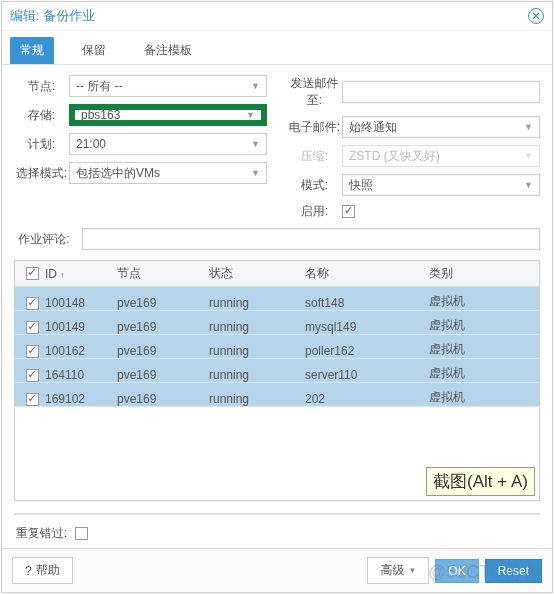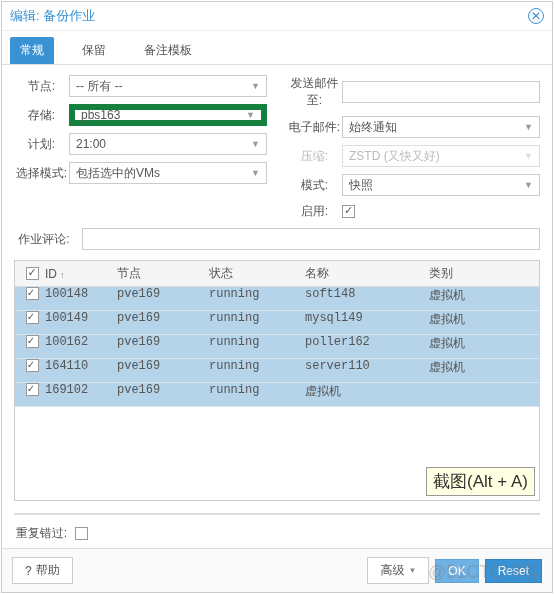--- a/index.html
+++ b/index.html
@@ -20,21 +20,21 @@
     .sel.highlight { border: 6px solid #15803d; }
     .sel.disabled { color: #bbb; border-color: #ddd; gap: 24px; }
     .chev { color: #999; font-size: 9px; }
     .chev.disabled { color: #ddd; }
     .chk-sq { width: 13px; height: 13px; border: 1px solid #999; display: inline-block; position: relative; background: #fff; }
     .chk-sq.checked::after { content: "✓"; position: absolute; top: -2px; left: 1px; font-size: 11px; color: #555; }
     .comment-row { padding: 4px 12px 8px 12px; display: flex; align-items: center; }
     .comment-row .inp { margin-left: 8px; }
     .grid-wrap { margin: 2px 12px 8px 12px; border: 1px solid #ccc; flex: 1; display: flex; flex-direction: column; position: relative; }
     .grid-head { display: flex; background: #f5f5f5; border-bottom: 1px solid #ddd; height: 26px; align-items: center; padding-left: 4px; }
-    .grid-row { display: flex; height: 24px; align-items: flex-start; padding-left: 4px; background: #b6d4e9; border-bottom: 1px solid #d8e6f0; font-family: Liberation Mono, monospace; }
+    .grid-row { display: flex; height: 24px; align-items: flex-end; padding-left: 4px; background: #b6d4e9; border-bottom: 1px solid #d8e6f0; }
     .c-chk { width: 26px; display: flex; justify-content: center; }
     .c-id { width: 72px; }
     .c-node { width: 92px; }
     .c-status { width: 96px; }
     .c-name { width: 124px; }
     .c-type { flex: 1; }
     .grid-head .c-id { color: #555; }
     .sort-arr { font-size: 9px; margin-left: 3px; color: #888; }
     .grid-body { flex: 1; overflow: hidden; }
     .hint-box { position: absolute; right: 4px; bottom: 4px; border: 1px solid #999; background: #ffffe1; padding: 2px 6px; font-size: 17px; color: #333; }
@@ -186,20 +186,21 @@
           <div class="c-name">server110</div>
           <div class="c-type">虚拟机</div>
         </div>
         <div class="grid-row">
           <div class="c-chk">
             <span class="chk-sq checked"></span>
           </div>
           <div class="c-id">169102</div>
           <div class="c-node">pve169</div>
           <div class="c-status">running</div>
+          <div class="c-name">202</div>
           <div class="c-type">虚拟机</div>
         </div>
       </div>
     <div class="hint-box">截图(Alt + A)</div>
   </div>
 
   <div class="divider"></div>
 
   <div class="repeat-row">
     <span class="lbl">重复错过:</span>

